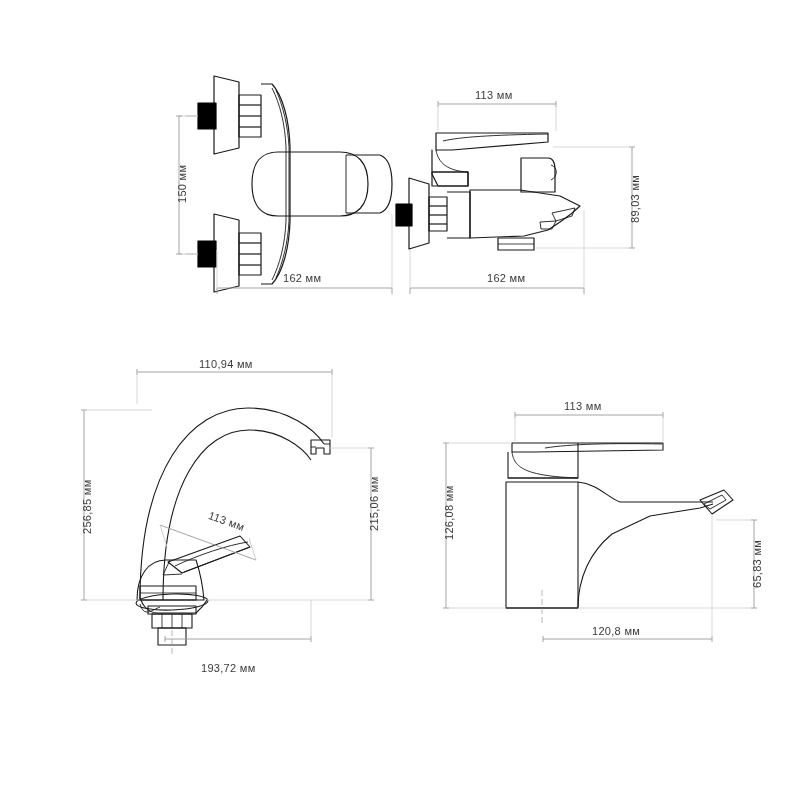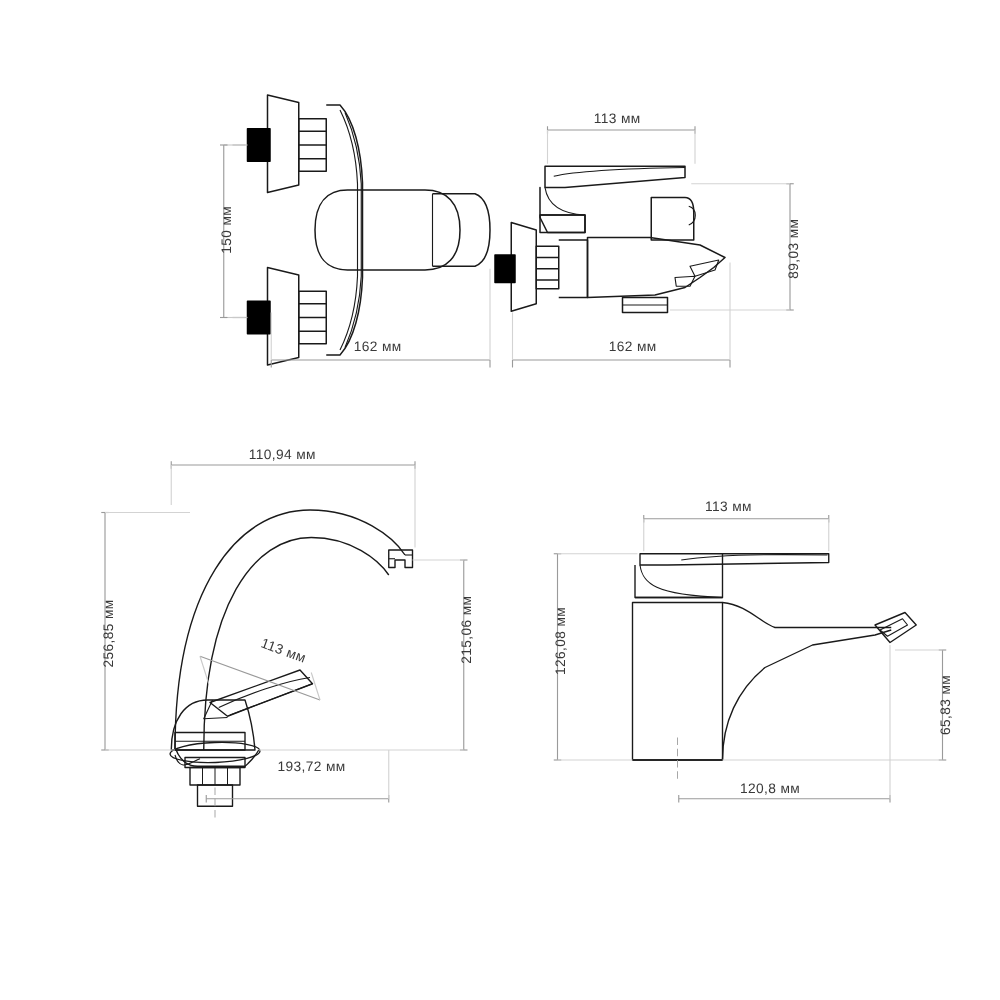--- a/index.html
+++ b/index.html
@@ -233,20 +233,20 @@
 <div class="dimtxt" style="left:283px;top:272px;">162 мм</div>
 
 <div class="dimtxt" style="left:475px;top:89px;">113 мм</div>
 <div class="dimtxt vert" style="left:629px;top:223px;transform:rotate(-90deg);">89,03 мм</div>
 <div class="dimtxt" style="left:487px;top:272px;">162 мм</div>
 
 <div class="dimtxt" style="left:199px;top:358px;">110,94 мм</div>
 <div class="dimtxt vert" style="left:81px;top:534px;transform:rotate(-90deg);">256,85 мм</div>
 <div class="dimtxt" style="left:211px;top:509px;transform:rotate(20deg);transform-origin:0 0;">113 мм</div>
 <div class="dimtxt vert" style="left:368px;top:531px;transform:rotate(-90deg);">215,06 мм</div>
-<div class="dimtxt" style="left:201px;top:608px;margin-left:21px;">193,72 мм</div>
+<div class="dimtxt" style="left:201px;top:662px;">193,72 мм</div>
 
 <div class="dimtxt" style="left:564px;top:400px;">113 мм</div>
 <div class="dimtxt vert" style="left:443px;top:540px;transform:rotate(-90deg);">126,08 мм</div>
 <div class="dimtxt vert" style="left:751px;top:588px;transform:rotate(-90deg);">65,83 мм</div>
 <div class="dimtxt" style="left:592px;top:625px;">120,8 мм</div>
 
 </div>
 
 </body></html>

